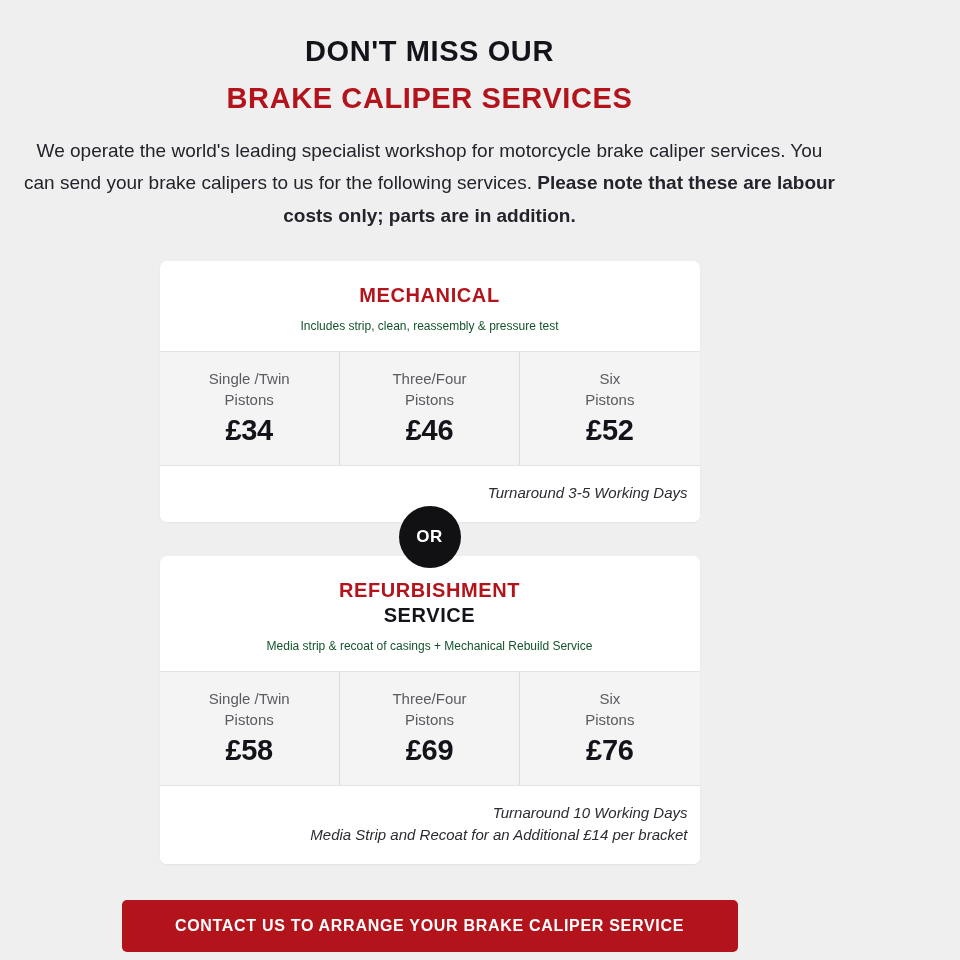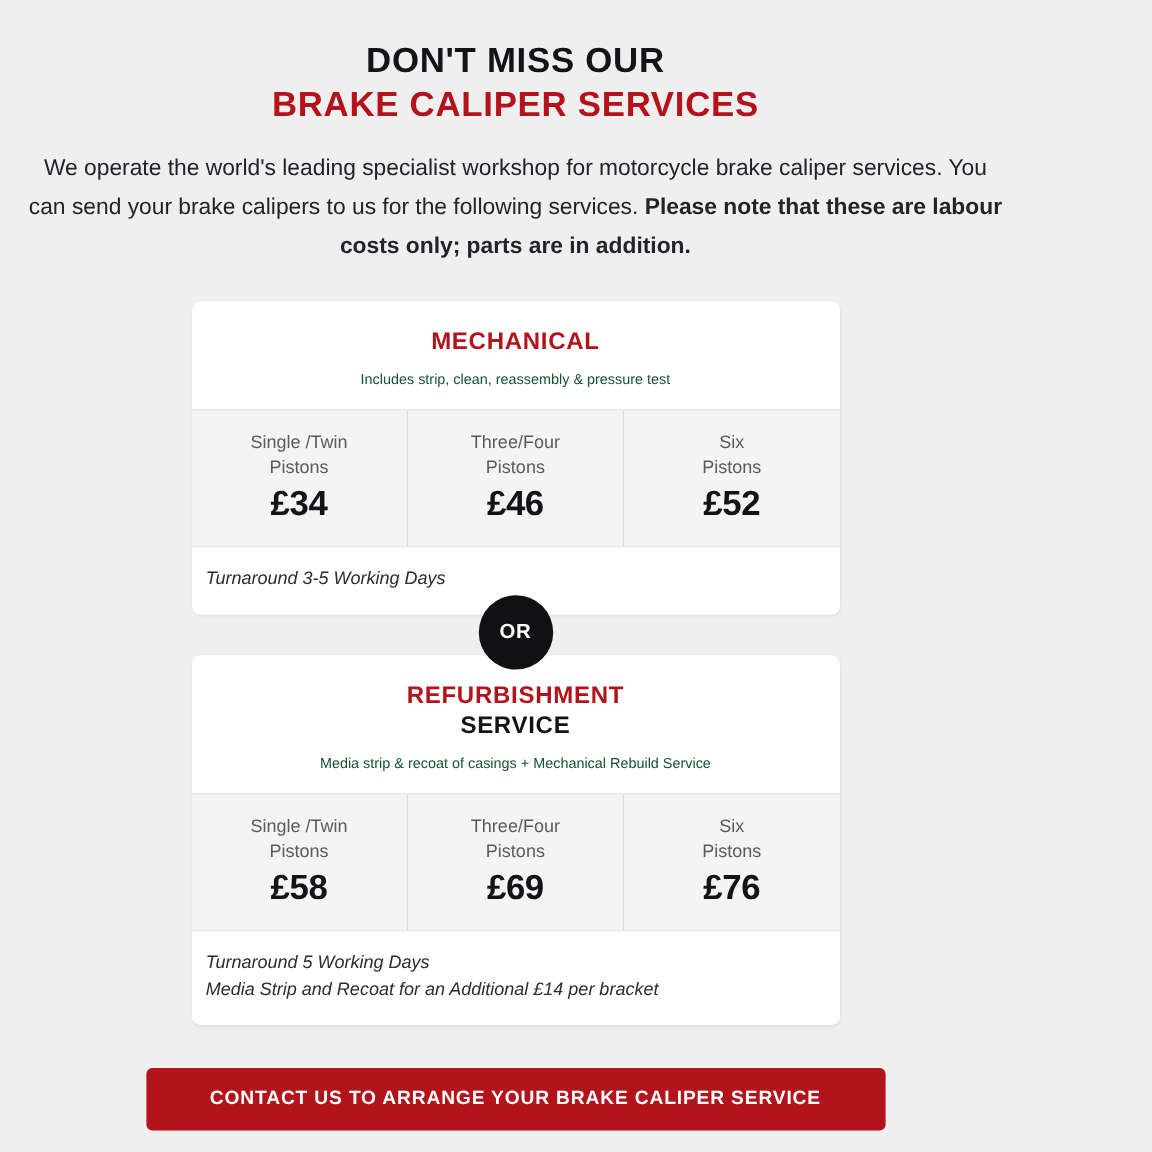--- a/index.html
+++ b/index.html
@@ -35,21 +35,21 @@
     line-height: 1.22;
     text-transform: uppercase;
   }
   .heading .line2 {
     font-size: 29px;
     font-weight: bold;
     letter-spacing: 0.6px;
     color: #b3141c;
     line-height: 1.22;
     text-transform: uppercase;
-    margin-top: 2px;
+    margin-top: 12px;
   }
 
   
   .intro {
     width: 820px;
     margin: 18px auto 0 auto;
     text-align: center;
     font-size: 19px;
     line-height: 1.72;
     color: #23232b;
@@ -120,21 +120,21 @@
   .price-value {
     margin-top: 4px;
     font-size: 29px;
     font-weight: bold;
     color: #13131a;
     letter-spacing: -0.3px;
   }
 
   .card-foot {
     padding: 16px 12px 18px 12px;
-    text-align: left;
+    text-align: right;
     background: #ffffff;
   }
   .foot-line {
     font-size: 15px;
     font-style: italic;
     color: #2b2b33;
     line-height: 1.45;
   }
 
   
@@ -248,21 +248,21 @@
           <div class="price-label">Pistons</div>
           <div class="price-value">£69</div>
         </div>
         <div class="price-cell">
           <div class="price-label">Six</div>
           <div class="price-label">Pistons</div>
           <div class="price-value">£76</div>
         </div>
       </div>
       <div class="card-foot">
-        <div class="foot-line">Turnaround 5 Working Days</div>
+        <div class="foot-line">Turnaround 10 Working Days</div>
         <div class="foot-line">Media Strip and Recoat for an Additional £14 per bracket</div>
       </div>
     </div>
 
   </div>
 
   <div class="cta-wrap">
     <button class="cta">Contact us to arrange your brake caliper service</button>
   </div>
 

